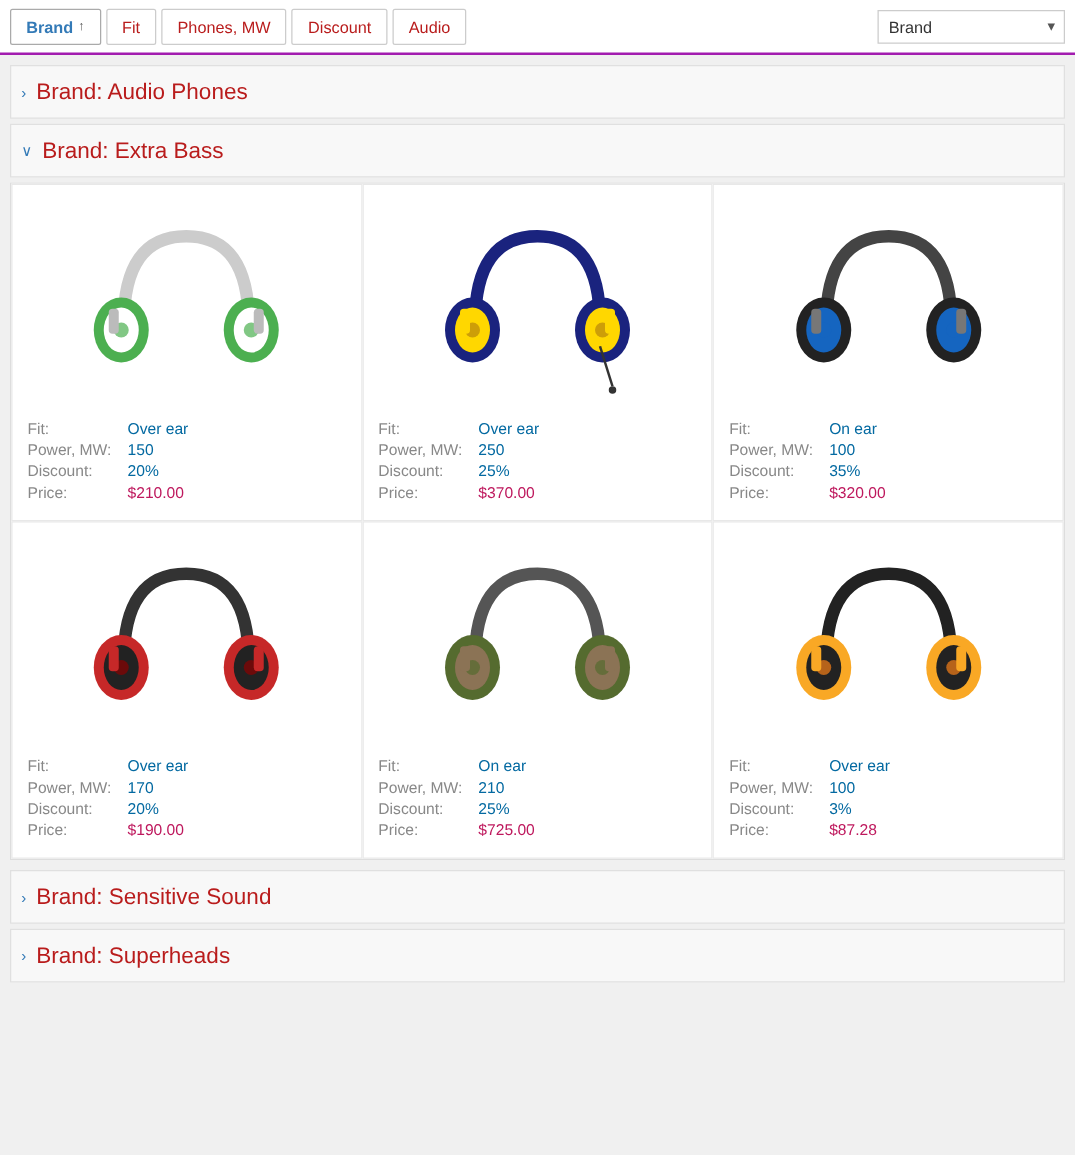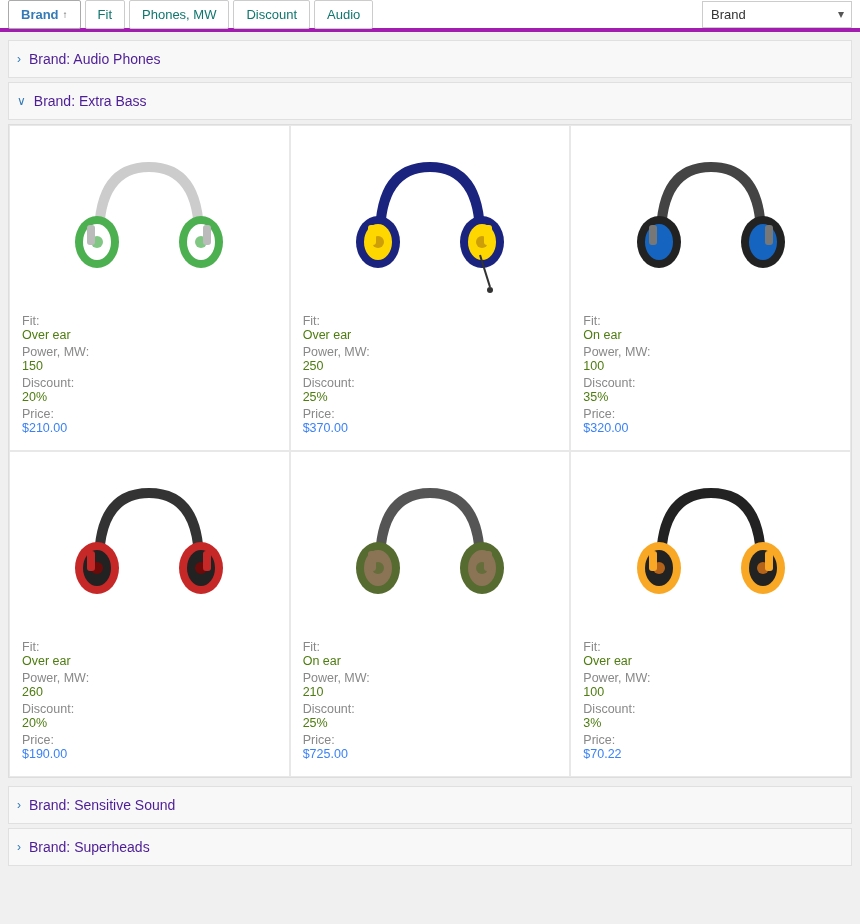--- a/index.html
+++ b/index.html
@@ -9,40 +9,40 @@
       background: #f0f0f0;
       width: 860px;
       min-height: 924px;
     }
 
     
     .toolbar {
       display: flex;
       align-items: center;
       background: #fff;
-      border-bottom: 4px solid #a21caf;
+      border-bottom: 2px solid #a21caf;
       padding: 0 8px;
-      height: 32px;
+      height: 44px;
     }
     .toolbar-left {
       display: flex;
       align-items: center;
       gap: 4px;
       flex: 1;
     }
     .sort-btn {
       display: flex;
       align-items: center;
       gap: 4px;
       padding: 6px 12px;
       border: 1px solid #ccc;
       background: #fff;
       cursor: pointer;
       font-size: 13px;
-      color: #0f766e;
+      color: #b91c1c;
       border-radius: 2px;
     }
     .sort-btn.active {
       color: #337ab7;
       font-weight: bold;
       border-color: #aaa;
     }
     .sort-arrow {
       font-size: 10px;
       color: #555;
@@ -100,22 +100,22 @@
     }
     .group-row + .group-cards {
       margin-bottom: 8px;
     }
     .group-chevron {
       font-size: 12px;
       color: #337ab7;
       margin-right: 8px;
     }
     .group-title {
-      font-size: 14px;
-      color: #4c1d95;
+      font-size: 18px;
+      color: #b91c1c;
       text-align: center;
     }
 
     
     .group-cards {
       display: grid;
       grid-template-columns: repeat(3, 1fr);
       gap: 0;
       background: #fff;
       border: 1px solid #ddd;
@@ -144,31 +144,30 @@
 
     
     .card-details {
       width: 100%;
     }
     .detail-row {
       display: flex;
       align-items: baseline;
       margin-bottom: 3px;
       font-size: 12.5px;
-      flex-direction: column;
     }
     .detail-label {
       color: #888;
       min-width: 80px;
     }
     .detail-value {
-      color: #4d7c0f;
+      color: #0369a1;
     }
     .detail-value.price {
-      color: #3b82f6;
+      color: #be185d;
       font-weight: normal;
     }
   </style>
 </head>
 <body>
 
 <div class="toolbar">
   <div class="toolbar-left">
 
   <button class="sort-btn active">Brand<span class="sort-arrow">↑</span></button>
@@ -352,21 +351,21 @@
 
   </svg>
         </div>
         <div class="card-details">
           <div class="detail-row">
             <span class="detail-label">Fit:</span>
             <span class="detail-value ">Over ear</span>
           </div>
           <div class="detail-row">
             <span class="detail-label">Power, MW:</span>
-            <span class="detail-value ">260</span>
+            <span class="detail-value ">170</span>
           </div>
           <div class="detail-row">
             <span class="detail-label">Discount:</span>
             <span class="detail-value ">20%</span>
           </div>
           <div class="detail-row">
             <span class="detail-label">Price:</span>
             <span class="detail-value price">$190.00</span>
           </div>
         </div>
@@ -446,21 +445,21 @@
           <div class="detail-row">
             <span class="detail-label">Power, MW:</span>
             <span class="detail-value ">100</span>
           </div>
           <div class="detail-row">
             <span class="detail-label">Discount:</span>
             <span class="detail-value ">3%</span>
           </div>
           <div class="detail-row">
             <span class="detail-label">Price:</span>
-            <span class="detail-value price">$70.22</span>
+            <span class="detail-value price">$87.28</span>
           </div>
         </div>
       </div>
     </div>
     <div class="group-row">
       <span class="group-chevron">›</span>
       <span class="group-title">Brand: Sensitive Sound</span>
     </div>
     <div class="group-row">
       <span class="group-chevron">›</span>

